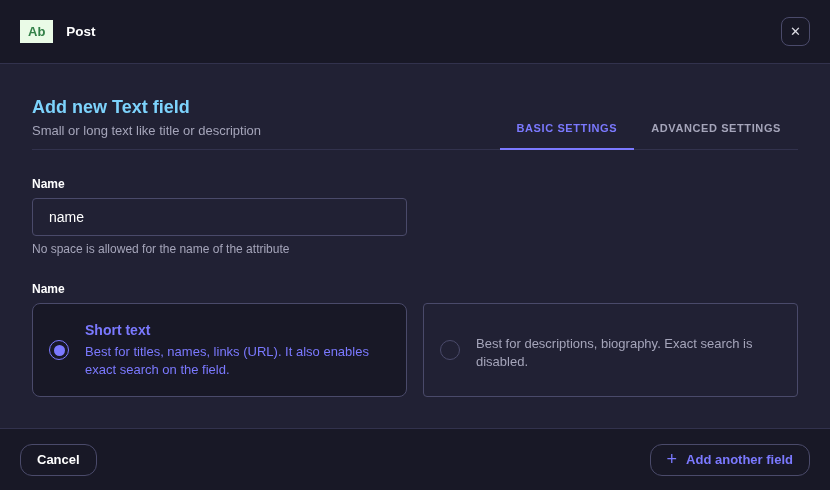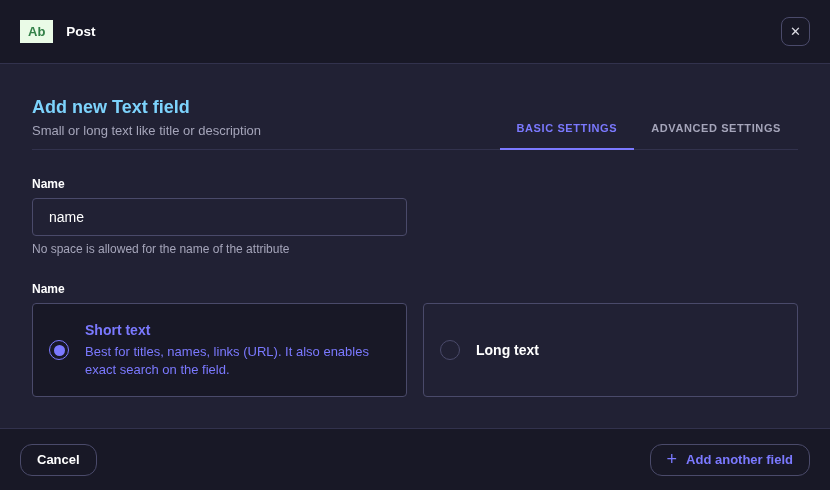--- a/index.html
+++ b/index.html
@@ -115,21 +115,21 @@
   .option-card {
     background: #212134;
     border: 1px solid #4a4a6a;
     border-radius: 4px;
     height: 94px;
     display: flex;
     align-items: center;
     padding: 0 16px;
     cursor: pointer;
   }
-  .option-card.selected { background: #181826; }
+  .option-card.selected { background: #181826; border-radius: 8px; }
   .radio {
     width: 20px; height: 20px;
     border-radius: 50%;
     border: 1px solid #4a4a6a;
     flex-shrink: 0;
     display: flex;
     align-items: center;
     justify-content: center;
   }
   .option-card.selected .radio { border-color: #7b79ff; }
@@ -212,21 +212,21 @@
           <div class="option-title">Short text</div>
           <div class="option-desc">Best for titles, names, links (URL). It also enables exact search on the field.</div>
         </span>
       </div>
 
       <div class="option-card">
         <span class="radio">
           
         </span>
         <span class="option-text">
-          <div class="option-title">Long text</div>
+          <div class="option-desc">Best for descriptions, biography. Exact search is disabled.</div>
         </span>
       </div>
 
     </div>
   </div>
 </div>
 
 <div class="modal-footer">
   <button class="btn btn-cancel">Cancel</button>
   <div class="footer-right">

